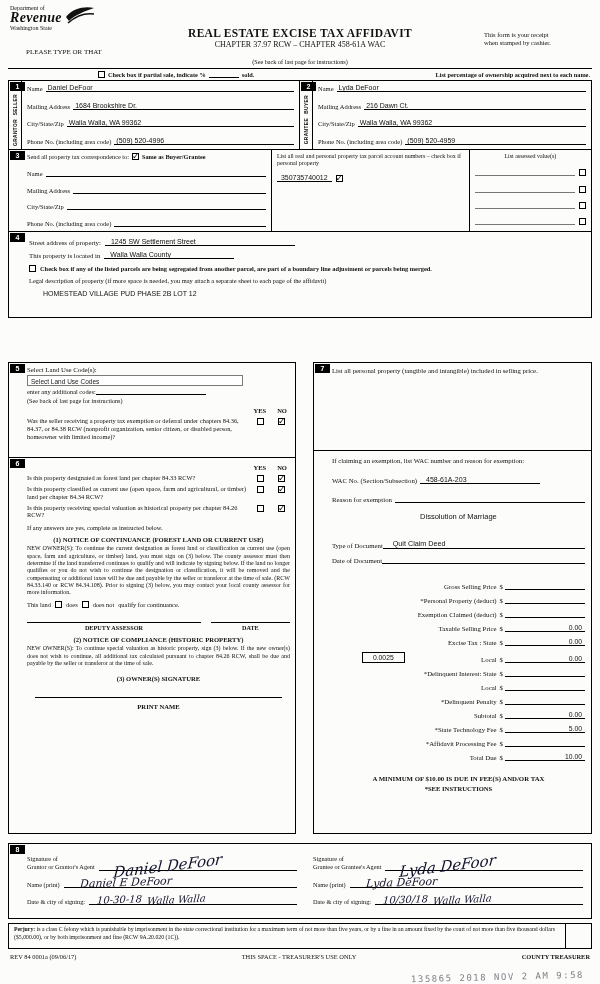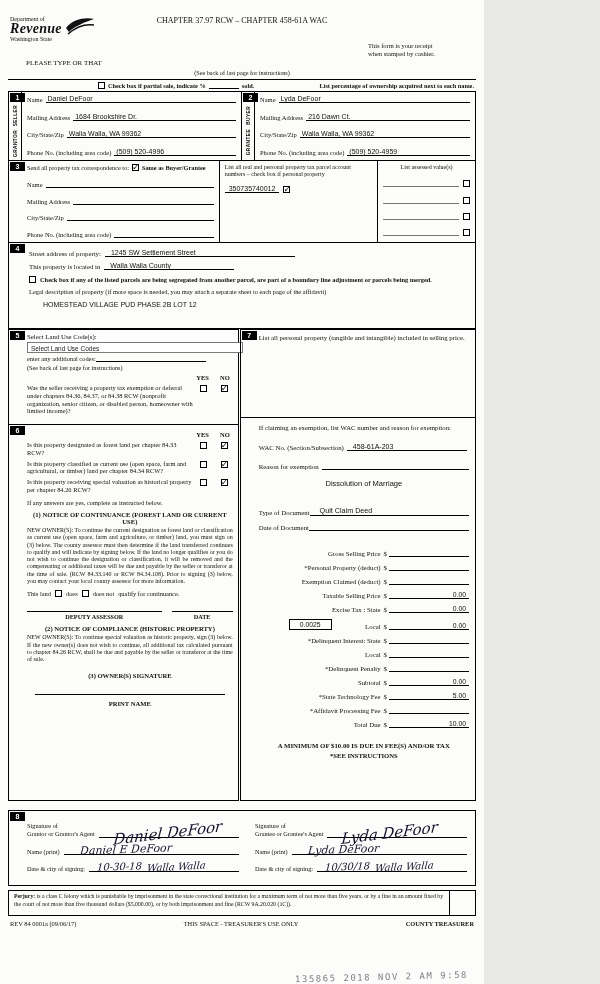--- a/index.html
+++ b/index.html
@@ -1,18 +1,18 @@
 <!DOCTYPE html>
 <html><head>
 <meta charset="utf-8">
 <style>
   *{margin:0;padding:0;box-sizing:border-box}
   html,body{width:600px;height:984px}
   body{background:#e9e9e7;font-family:"Liberation Serif",serif;color:#111}
-  .page{width:484px;height:984px;background:#fcfcfa;position:relative;padding:15px 8px;overflow:hidden}
+  .page{width:600px;height:984px;background:#fcfcfa;position:relative;padding:5px 8px;overflow:hidden}
   .b{font-weight:bold}
   .c{text-align:center}
   
   .hdr{position:relative;height:52px}
   .logo{position:absolute;left:2px;top:0;display:flex;gap:3px;align-items:flex-start}
   .lt1{font-size:6px}
   .lt2{font-size:14px;font-weight:bold;font-style:italic;line-height:1;letter-spacing:.3px}
   .lt3{font-size:6px}
   .title{padding-top:22px;text-align:center;font-size:11.5px;font-weight:bold;letter-spacing:.3px}
   .chapter{text-align:center;font-size:8px;margin-top:1px}
@@ -48,21 +48,21 @@
   .prow{display:flex;align-items:flex-end;gap:4px;margin-top:6px}
   .prow .pv{font-family:"Liberation Sans",sans-serif;font-size:7px;border-bottom:1px solid #000;padding:0 4px}
   .avrow{display:flex;align-items:flex-end;gap:4px;flex:1}
   .avrow .ln{flex:1;border-bottom:1px solid #777;height:6px}
   
   .sec4{border:1px solid #000;border-top:none;padding:3px 6px 20px 20px;position:relative;font-size:6.8px}
   .sec4 .row{display:flex;align-items:flex-end;margin-top:3px}
   .uv{border-bottom:1px solid #000;font-family:"Liberation Sans",sans-serif;font-size:7px;padding:0 6px;min-height:8px}
   .legalval{margin:6px 0 0 14px;font-family:"Liberation Sans",sans-serif;font-size:7px}
   
-  .maincols{display:flex;gap:1px;height:472px}
+  .maincols{display:flex;gap:17px;margin-top:44px;height:472px}
   .lcol{width:49.3%;display:flex;flex-direction:column}
   .sec5{border:1px solid #000;position:relative;height:96px;padding:3px 5px 3px 18px}
   .sec6{border:1px solid #000;border-top:none;position:relative;flex:1;padding:3px 5px 3px 18px}
   .rcol{flex:1;border:1px solid #000;position:relative;padding:4px 6px 3px 18px;display:flex;flex-direction:column}
   .s5lbl{font-size:6.8px}
   .selbox{border:1px solid #7a7a7a;background:#fff;width:216px;height:11px;font:6.5px/9px "Liberation Sans",sans-serif;padding:1px 3px;margin:2px 0;color:#222}
   .codesrow{display:flex;align-items:flex-end;font-size:6.4px;margin-top:2px}
   .yn{display:flex;justify-content:flex-end;gap:11px;font-size:6.5px;font-weight:bold;padding-right:3px;margin-top:3px}
   .qrow{display:flex;align-items:flex-start;margin-top:3px}
   .qtext{flex:1;font-size:6.4px;line-height:1.22}
@@ -122,20 +122,21 @@
       <div>
         <div class="lt1">Department of</div>
         <div class="lt2">Revenue</div>
         <div class="lt3">Washington State</div>
       </div>
       <svg width="30" height="20" viewBox="0 0 30 20">
         <path d="M1 12 C8 3 20 1 29 3 C20 6 10 10 4 16 Z" fill="#111"></path>
         <path d="M3 18 C12 10 22 8 29 9" stroke="#111" stroke-width="1.6" fill="none"></path>
       </svg>
     </div>
+    <div class="title">REAL ESTATE EXCISE TAX AFFIDAVIT</div>
     <div class="chapter">CHAPTER 37.97 RCW – CHAPTER 458-61A WAC</div>
     <div class="receipt">
       <div>This form is your receipt</div>
       <div>when stamped by cashier.</div>
     </div>
     <div class="ptp">PLEASE TYPE OR THAT</div>
   </div>
   <div class="seeback">(See back of last page for instructions)</div>
 
   <div class="partial">

